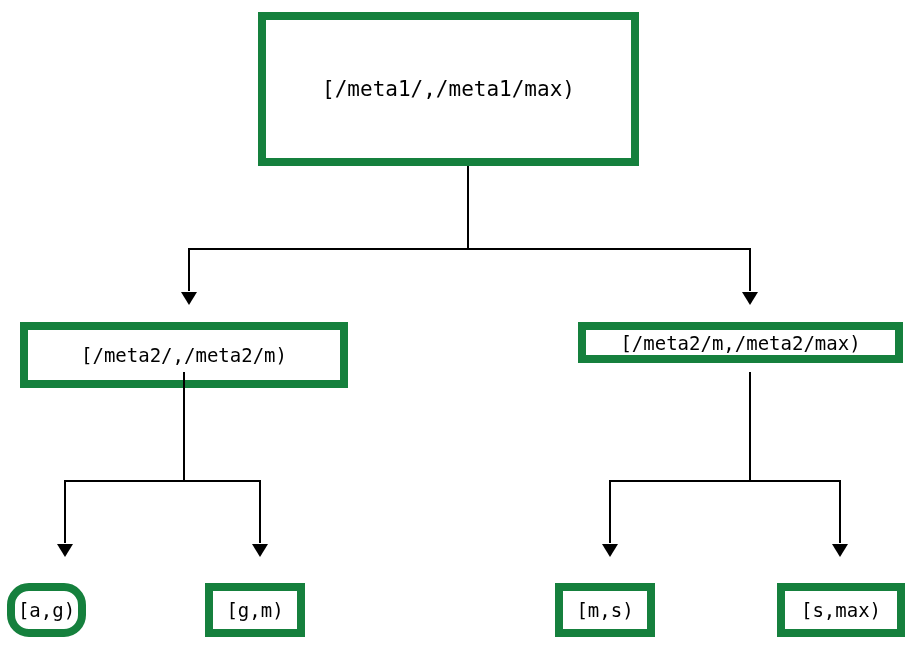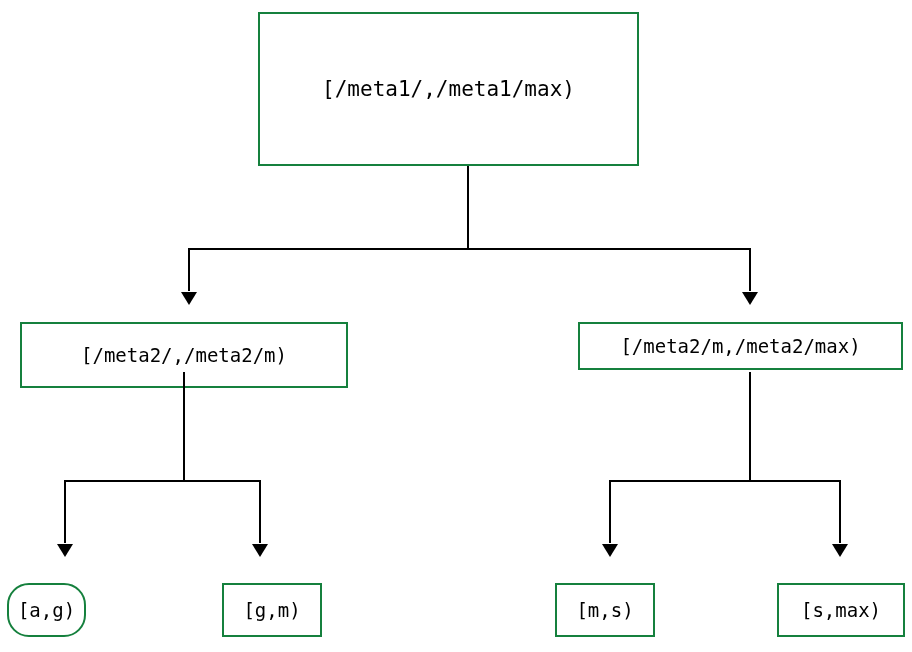--- a/index.html
+++ b/index.html
@@ -13,21 +13,21 @@
     width: 912px;
     height: 652px;
     background: #ffffff;
     overflow: hidden;
     font-family: "DejaVu Sans Mono", "Liberation Mono", monospace;
   }
   .node {
     position: absolute;
     box-sizing: border-box;
     background: #ffffff;
-    border: 2px solid #15803d;
+    border: 8px solid #15803d;
     display: flex;
     align-items: center;
     justify-content: center;
     color: #000000;
     white-space: pre;
     letter-spacing: 0px;
   }
   .node-root {
     left: 258px;
     top: 12px;
@@ -39,30 +39,30 @@
     left: 20px;
     top: 322px;
     width: 328px;
     height: 66px;
     font-size: 19px;
   }
   .node-mid-right {
     left: 578px;
     top: 322px;
     width: 325px;
-    height: 48px;
+    height: 41px;
     font-size: 19px;
   }
   .node-leaf {
     top: 583px;
     height: 54px;
     font-size: 19px;
   }
   .leaf-ag    { left: 7px;   width: 79px; border-radius: 22px; }
-  .leaf-gm    { left: 222px; width: 100px; }
+  .leaf-gm    { left: 205px; width: 100px; }
   .leaf-ms    { left: 555px; width: 100px; }
   .leaf-smax  { left: 777px; width: 128px; text-align: right; }
 
   
   .edge-v {
     position: absolute;
     width: 2px;
     background: #000000;
   }
   .edge-h {

